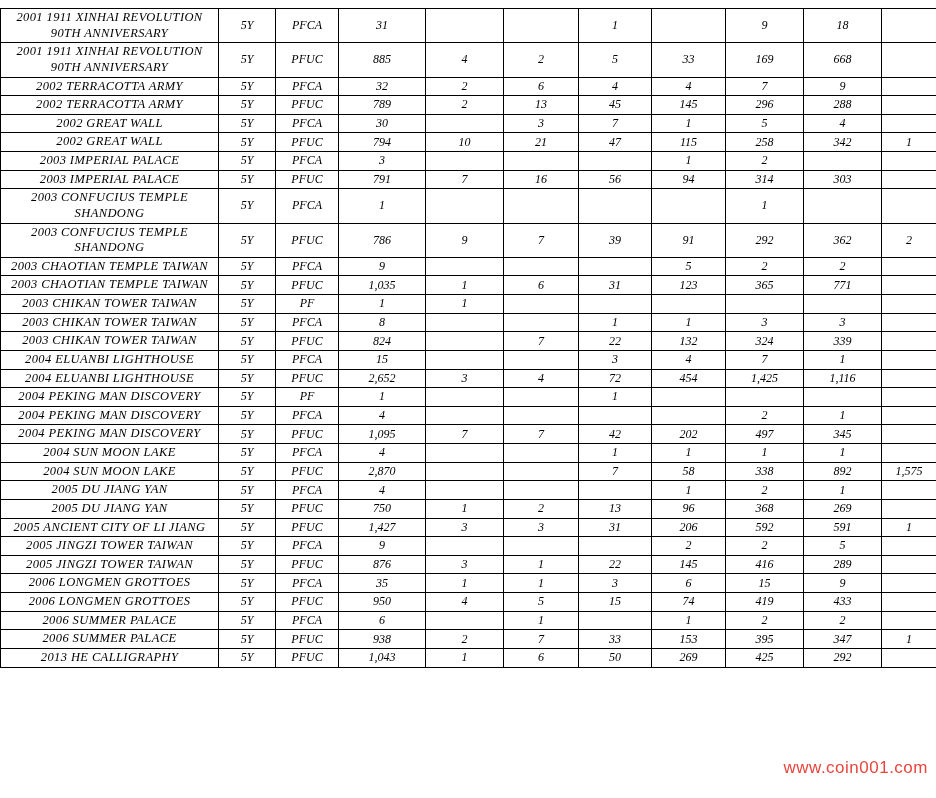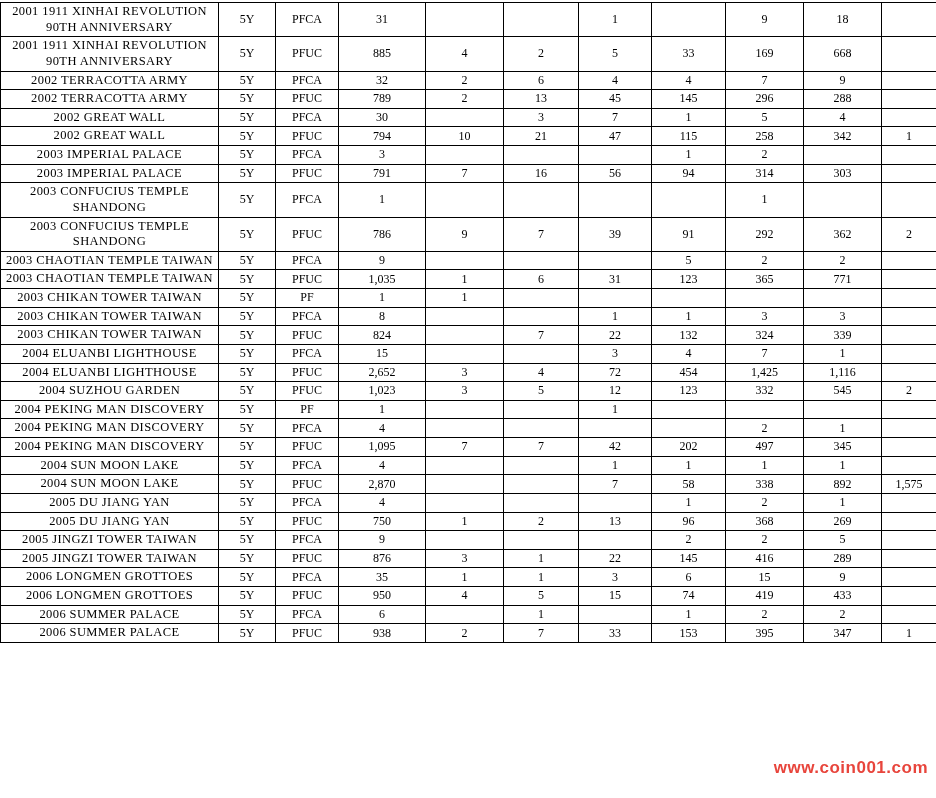--- a/index.html
+++ b/index.html
@@ -11,22 +11,23 @@
     width: 936px;
     height: 798px;
     font-family: "Liberation Serif", serif;
     color: #000000;
     overflow: hidden;
     position: relative;
   }
   .sheet {
     position: absolute;
     left: 0;
-    top: 2px;
+    top: 8px;
     width: 840px;
+    font-style: italic;
   }
   table.grid {
     border-collapse: collapse;
     table-layout: fixed;
     width: 936px;
     font-size: 12px;
   }
   table.grid td {
     border: 1px solid #000000;
     padding: 1px 2px;
@@ -58,21 +59,21 @@
 
   .toprow td {
     border-top: none;
   }
   .watermark {
     position: absolute;
     right: 8px;
     bottom: 20px;
     font-family: "Liberation Sans", sans-serif;
     font-size: 17px;
-    font-weight: bold;
+    font-weight: normal;
     color: #e8453c;
     letter-spacing: 0.5px;
     text-shadow: 0 0 1px rgba(255,255,255,0.7);
     pointer-events: none;
   }
 </style>
 </head>
 <body>
 
 <div class="sheet">
@@ -306,33 +307,20 @@
           <td class="num">2,652</td>
           <td class="num">3</td>
           <td class="num">4</td>
           <td class="num">72</td>
           <td class="num">454</td>
           <td class="num">1,425</td>
           <td class="num">1,116</td>
           <td class="num"></td>
         </tr>
         <tr>
-          <td class="name">2004 SUZHOU GARDEN</td>
-          <td class="num">5Y</td>
-          <td class="num">PFUC</td>
-          <td class="num">1,023</td>
-          <td class="num">3</td>
-          <td class="num">5</td>
-          <td class="num">12</td>
-          <td class="num">123</td>
-          <td class="num">332</td>
-          <td class="num">545</td>
-          <td class="num">2</td>
-        </tr>
-        <tr>
           <td class="name">2004 PEKING MAN DISCOVERY</td>
           <td class="num">5Y</td>
           <td class="num">PF</td>
           <td class="num">1</td>
           <td class="num"></td>
           <td class="num"></td>
           <td class="num">1</td>
           <td class="num"></td>
           <td class="num"></td>
           <td class="num"></td>
@@ -408,20 +396,33 @@
           <td class="num">5Y</td>
           <td class="num">PFUC</td>
           <td class="num">750</td>
           <td class="num">1</td>
           <td class="num">2</td>
           <td class="num">13</td>
           <td class="num">96</td>
           <td class="num">368</td>
           <td class="num">269</td>
           <td class="num"></td>
+        </tr>
+        <tr>
+          <td class="name">2005 ANCIENT CITY OF LI JIANG</td>
+          <td class="num">5Y</td>
+          <td class="num">PFUC</td>
+          <td class="num">1,427</td>
+          <td class="num">3</td>
+          <td class="num">3</td>
+          <td class="num">31</td>
+          <td class="num">206</td>
+          <td class="num">592</td>
+          <td class="num">591</td>
+          <td class="num">1</td>
         </tr>
         <tr>
           <td class="name">2005 JINGZI TOWER TAIWAN</td>
           <td class="num">5Y</td>
           <td class="num">PFCA</td>
           <td class="num">9</td>
           <td class="num"></td>
           <td class="num"></td>
           <td class="num"></td>
           <td class="num">2</td>
@@ -486,18 +487,31 @@
           <td class="num">5Y</td>
           <td class="num">PFUC</td>
           <td class="num">938</td>
           <td class="num">2</td>
           <td class="num">7</td>
           <td class="num">33</td>
           <td class="num">153</td>
           <td class="num">395</td>
           <td class="num">347</td>
           <td class="num">1</td>
+        </tr>
+        <tr>
+          <td class="name">2013 HE CALLIGRAPHY</td>
+          <td class="num">5Y</td>
+          <td class="num">PFUC</td>
+          <td class="num">1,043</td>
+          <td class="num">1</td>
+          <td class="num">6</td>
+          <td class="num">50</td>
+          <td class="num">269</td>
+          <td class="num">425</td>
+          <td class="num">292</td>
+          <td class="num"></td>
         </tr>
       </tbody>
   </table>
 </div>
 
 <div class="watermark">www.coin001.com</div>
 
 </body></html>

